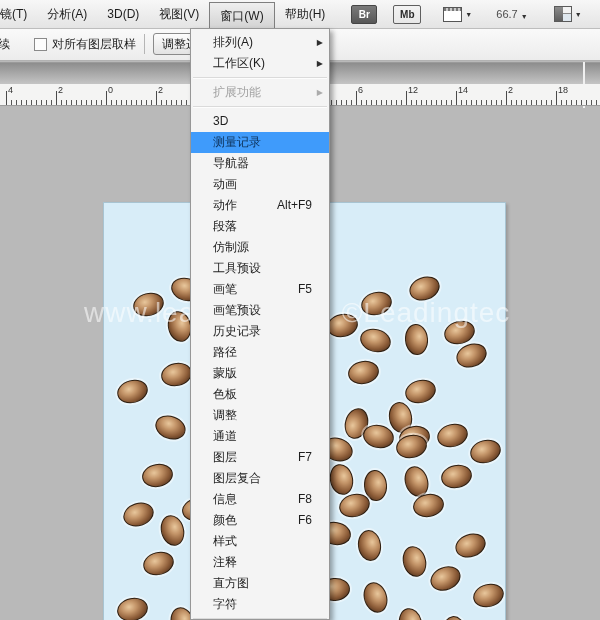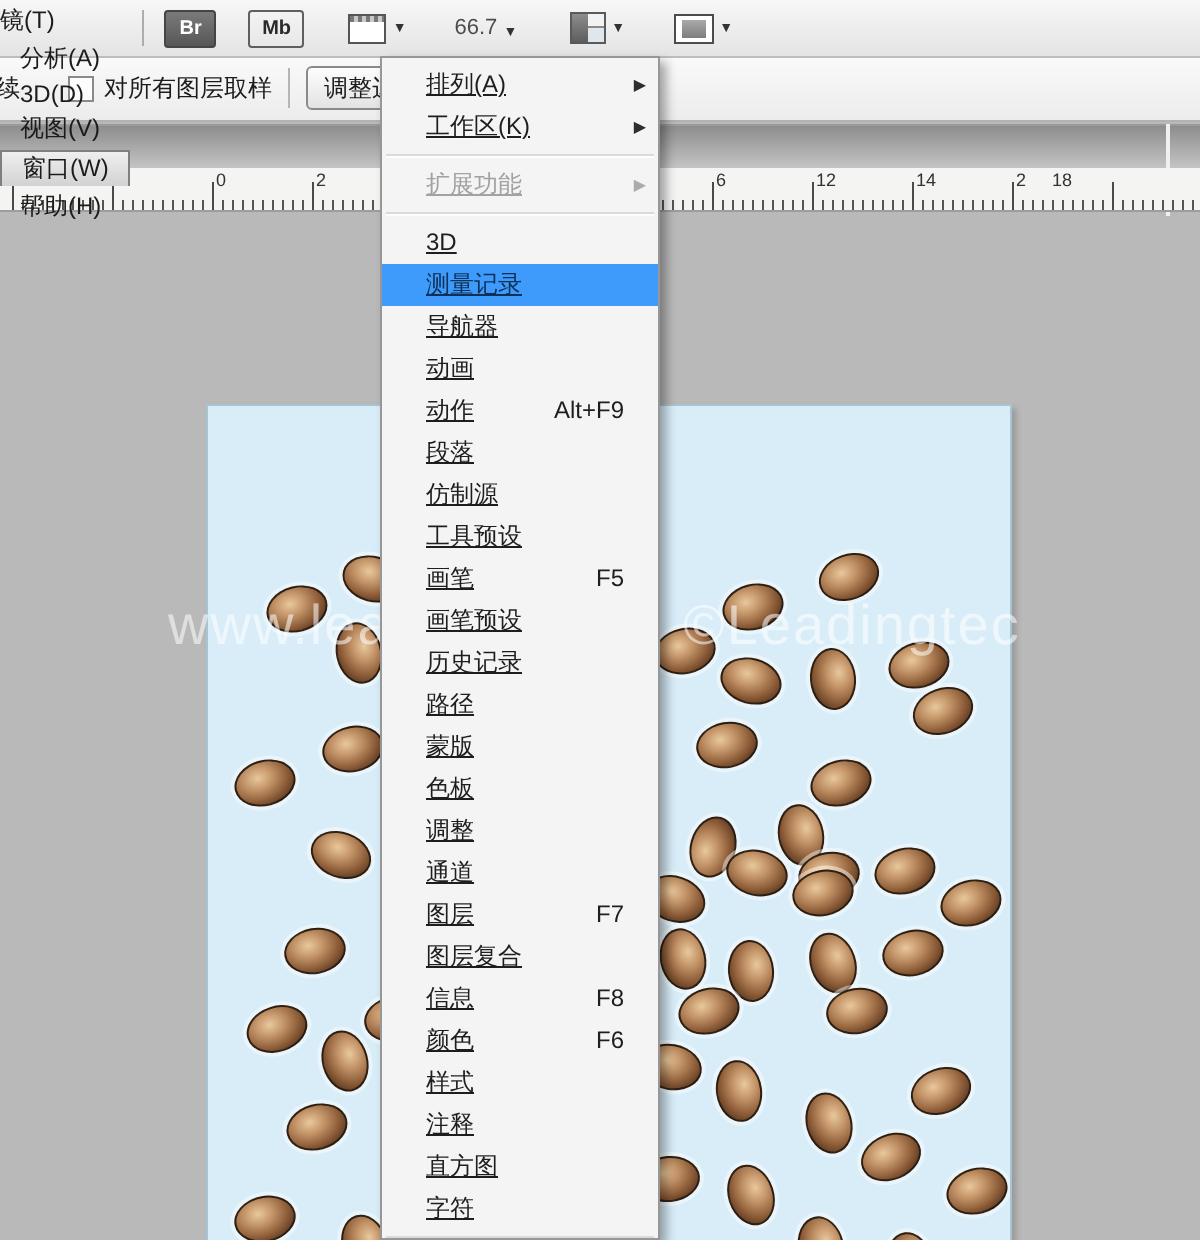--- a/index.html
+++ b/index.html
@@ -64,35 +64,35 @@
     background:radial-gradient(ellipse at 40% 35%, #e9c89d 0%, #c39468 30%, #8a5a36 62%, #4e3320 86%, #2f2014 100%);
     border:1px solid rgba(38,24,12,.9);
     box-shadow:0 0 0 2px rgba(255,255,255,.45);}
   .watermark{position:absolute;left:84px;top:237px;font-size:28px;letter-spacing:1px;
     color:rgba(255,255,255,.55);white-space:nowrap;z-index:3;pointer-events:none;}
 
   
   .dropdown{position:absolute;left:190px;top:28px;width:140px;height:592px;
     background:#f4f4f4;border:1px solid #979797;box-shadow:3px 3px 5px rgba(0,0,0,.35);
     z-index:30;box-sizing:border-box;padding-top:3px;overflow:hidden;font-size:12px;color:#1e1e1e;}
-  .dd-row{position:relative;height:21px;line-height:21px;padding-left:22px;white-space:nowrap;cursor:default;text-decoration:underline;}
+  .dd-row{position:relative;height:21px;line-height:21px;padding-left:22px;white-space:nowrap;cursor:default;}
   .dd-row.disabled{color:#a2a2a2;}
   .dd-row.sel{color:#0d3158;}
   .dd-short{position:absolute;right:17px;top:0;}
   .dd-arrow{position:absolute;right:6px;top:0;font-size:8px;color:#2e2e2e;}
   .dd-row.disabled .dd-arrow{color:#ababab;}
   .dd-sep{height:0;border-top:1px solid #dadada;border-bottom:1px solid #fdfdfd;margin:3px 2px;}
 </style>
 </head>
 <body>
 
 <div class="screen">
 
   <div class="menubar">
-    <div style="display:flex;flex-direction:column;">
+    <div style="display:flex;">
         <div class="mb-item">镜(T)</div>
         <div class="mb-item">分析(A)</div>
         <div class="mb-item">3D(D)</div>
         <div class="mb-item">视图(V)</div>
         <div class="mb-item sel">窗口(W)</div>
         <div class="mb-item">帮助(H)</div>
       </div>
     <div class="mb-sep"></div>
     <div class="tools">
       <div class="tool-btn btn-br">Br</div>
@@ -136,21 +136,21 @@
         <span class="ruler-num" style="left: 58px;">2</span>
         <span class="ruler-num" style="left: 108px;">0</span>
         <span class="ruler-num" style="left: 158px;">2</span>
         <span class="ruler-num" style="left: 208px;">4</span>
         <span class="ruler-num" style="left: 258px;">6</span>
         <span class="ruler-num" style="left: 308px;">8</span>
         <span class="ruler-num" style="left: 358px;">6</span>
         <span class="ruler-num" style="left: 408px;">12</span>
         <span class="ruler-num" style="left: 458px;">14</span>
         <span class="ruler-num" style="left: 508px;">2</span>
-        <span class="ruler-num" style="left: 526px;">18</span>
+        <span class="ruler-num" style="left: 558px;">18</span>
       </div>
 
     <div class="canvas" id="canvas" style="background: rgb(216, 237, 248);">
         <div class="bean" style="left: 29px; top: 90px; transform: rotate(-15deg);"></div>
         <div class="bean" style="left: 67px; top: 75px; transform: rotate(15deg);"></div>
         <div class="bean" style="left: 60px; top: 112px; transform: rotate(78deg);"></div>
         <div class="bean" style="left: 57px; top: 160px; transform: rotate(-12deg);"></div>
         <div class="bean" style="left: 13px; top: 177px; transform: rotate(-15deg);"></div>
         <div class="bean" style="left: 51px; top: 213px; transform: rotate(20deg);"></div>
         <div class="bean" style="left: 38px; top: 261px; transform: rotate(-10deg);"></div>

